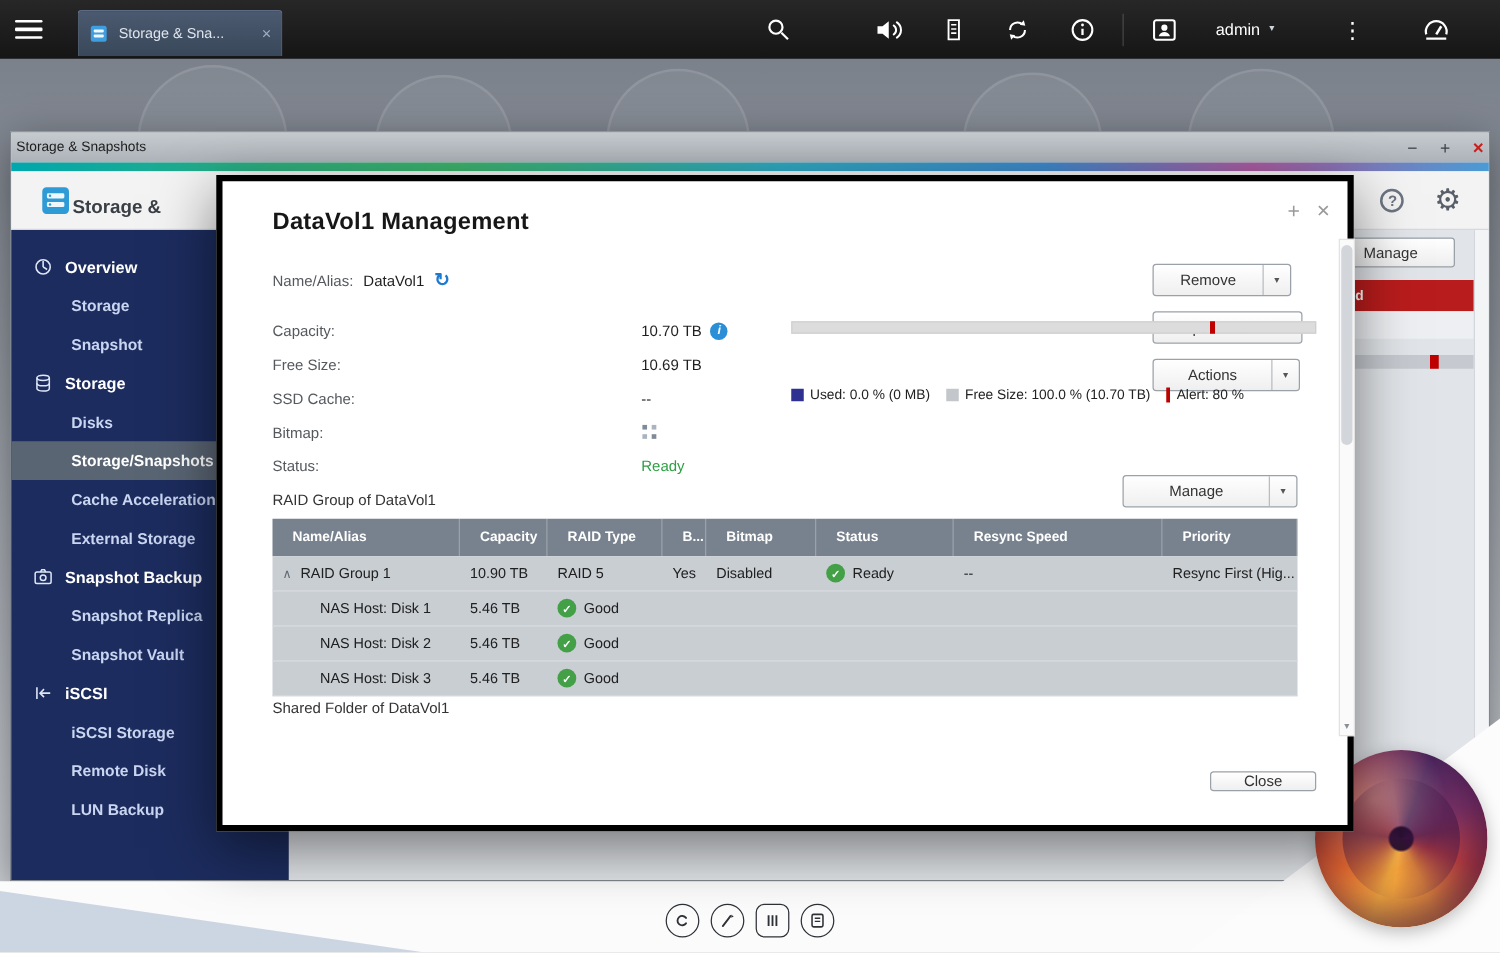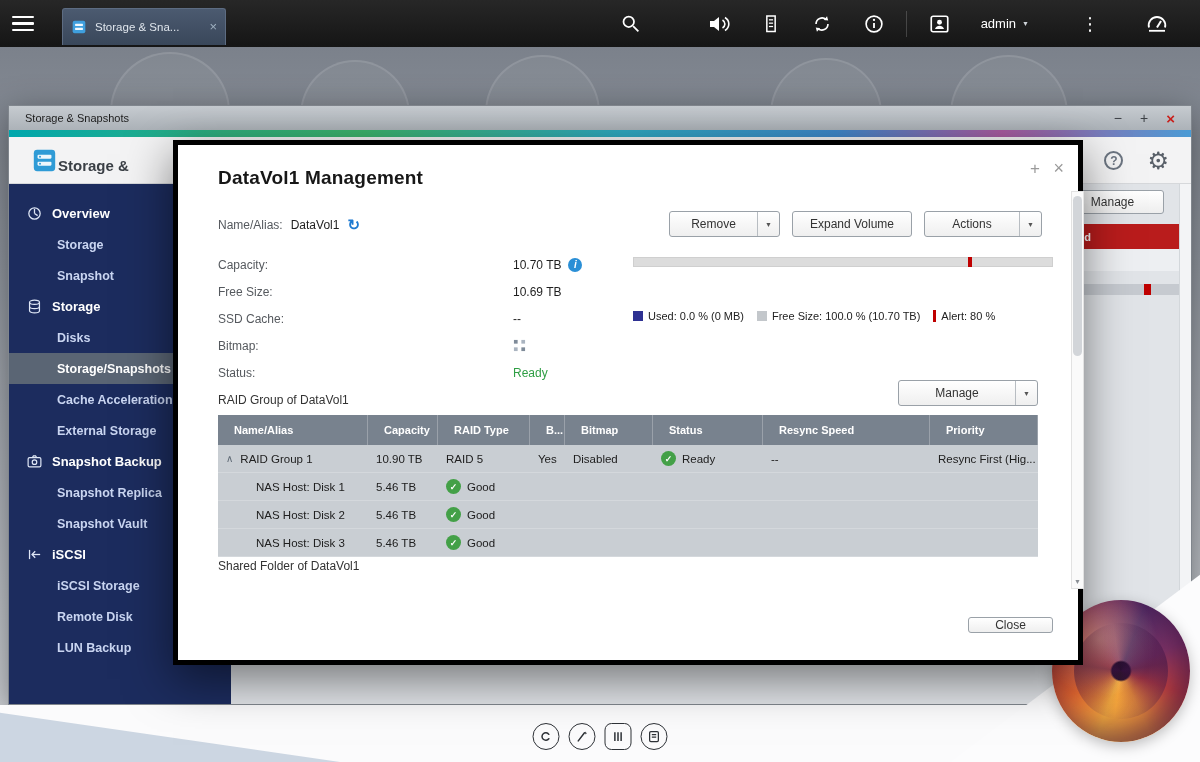--- a/index.html
+++ b/index.html
@@ -30,30 +30,30 @@
   .dock-icon.square{border-radius:7px;}
   .dock-icon svg{display:block;}
 
   
   #topbar{position:absolute;left:0;top:0;width:1200px;height:47px;background:linear-gradient(#272727,#151515);z-index:60;display:flex;align-items:center;}
   #hamburger{width:46px;height:47px;display:flex;flex-direction:column;justify-content:center;align-items:center;gap:4px;cursor:pointer;}
   #hamburger .bar{width:22px;height:2.6px;background:#fff;border-radius:1px;}
   #top-tab{margin-left:16px;width:164px;height:37px;margin-top:5px;background:linear-gradient(#4b5a70,#39475a);border:1px solid #5d6c82;border-bottom:none;border-radius:3px 3px 0 0;display:flex;align-items:center;padding:0 8px;gap:8px;}
   #top-tab .tab-label{font-size:11.5px;color:#dfe5ec;white-space:nowrap;overflow:hidden;flex:1;}
   #top-tab .tab-close{color:#9fb0c0;font-size:13px;line-height:1;cursor:pointer;}
-  #topbar-right{margin-left:auto;display:flex;align-items:center;gap:0;padding-right:16px;height:47px;}
+  #topbar-right{margin-left:auto;display:flex;align-items:center;gap:0;padding-right:24px;height:47px;}
   .tb-item{display:flex;align-items:center;justify-content:center;height:47px;padding:0 15px;cursor:pointer;}
   .tb-divider{width:1px;height:26px;background:rgba(255,255,255,.18);margin:0 6px;}
   .tb-admin{display:flex;align-items:center;gap:6px;color:#fff;font-size:13px;}
   .tb-admin .caret{font-size:7px;color:#cfd4da;}
   .tb-dots{color:#fff;font-size:18px;}
 
   
   #window{position:absolute;left:8px;top:105px;width:1184px;height:600px;background:#e1e4e8;border:1px solid #80868d;box-shadow:0 10px 34px rgba(0,0,0,.45);z-index:10;}
-  #win-titlebar{position:absolute;left:0;top:0;width:100%;height:24px;background:linear-gradient(#c6cbd0,#acb2b8);display:flex;align-items:center;padding:0 16px;}
+  #win-titlebar{position:absolute;left:0;top:0;width:100%;height:24px;background:linear-gradient(#c6cbd0,#acb2b8);display:flex;align-items:center;padding:0 4px;}
   #win-titlebar .win-title{font-size:11px;color:#1c1c1c;}
   #win-controls{margin-left:auto;display:flex;align-items:center;gap:18px;}
   #win-controls span{font-size:14px;line-height:1;color:#3c4045;cursor:pointer;}
   #win-controls .win-close{color:#c9201c;font-weight:bold;font-size:15px;}
   #win-strip{position:absolute;left:0;top:24px;width:100%;height:7px;background:linear-gradient(90deg,#00a7ad 0%,#2fae7d 18%,#3cb26b 30%,#2fa8c0 52%,#3e87c9 70%,#a95ba0 84%,#4a9bd5 100%);}
   #app-header{position:absolute;left:0;top:31px;width:100%;height:47px;background:#f3f3f4;border-bottom:1px solid #d6d8db;}
   #app-title-wrap{position:absolute;left:22px;top:10px;display:flex;align-items:flex-end;gap:0;}
   #app-title{font-size:15px;font-weight:bold;color:#3a3f45;white-space:nowrap;}
   #app-header-icons{position:absolute;right:22px;top:0;height:47px;display:flex;align-items:center;gap:24px;}
   .help-circle{width:19px;height:19px;border:2px solid #6b7480;border-radius:50%;display:flex;align-items:center;justify-content:center;font-size:12px;font-weight:bold;color:#6b7480;}
@@ -79,21 +79,21 @@
   #dialog{position:absolute;left:145px;top:140px;width:910px;height:525px;background:#ffffff;border:5px solid #000000;box-shadow:0 14px 44px rgba(0,0,0,.5);z-index:40;font-size:12px;color:#222;margin-left:28px;}
   #dlg-title{position:absolute;left:40px;top:22px;font-size:19px;font-weight:bold;color:#171717;letter-spacing:.2px;}
   #dlg-plus{position:absolute;right:38px;top:14px;font-size:17px;color:#9a9a9a;cursor:pointer;}
   #dlg-close{position:absolute;right:14px;top:13px;font-size:18px;color:#9a9a9a;cursor:pointer;}
 
   #dlg-name-row{position:absolute;left:40px;top:72px;display:flex;align-items:center;gap:8px;}
   .fld-label{color:#55595e;}
   .fld-value{color:#1f1f1f;}
   .refresh-glyph{color:#1e7ad1;font-size:15px;font-weight:bold;cursor:pointer;line-height:1;}
 
-  #dlg-top-buttons{position:absolute;right:36px;top:66px;display:flex;gap:12px;}
+  #dlg-top-buttons{position:absolute;right:36px;top:66px;display:flex;gap:12px;flex-direction:column;}
   .btn{height:26px;background:linear-gradient(#ffffff,#efefef);border:1px solid #9aa1a8;border-radius:3px;display:flex;align-items:center;font-size:12px;color:#333;cursor:pointer;}
   .btn .btn-label{flex:1;text-align:center;padding:0 10px;white-space:nowrap;}
   .btn .btn-caret{width:22px;align-self:stretch;border-left:1px solid #b8bdc2;display:flex;align-items:center;justify-content:center;font-size:7px;color:#555;}
   .btn.plain .btn-label{padding:0 12px;}
   #btn-remove{width:111px;}
   #btn-expand{width:120px;justify-content:center;}
   #btn-actions{width:118px;}
   #btn-manage-raid{position:absolute;left:720px;top:235px;width:140px;}
 
   .dlg-row{position:absolute;left:40px;height:27px;display:flex;align-items:center;}

